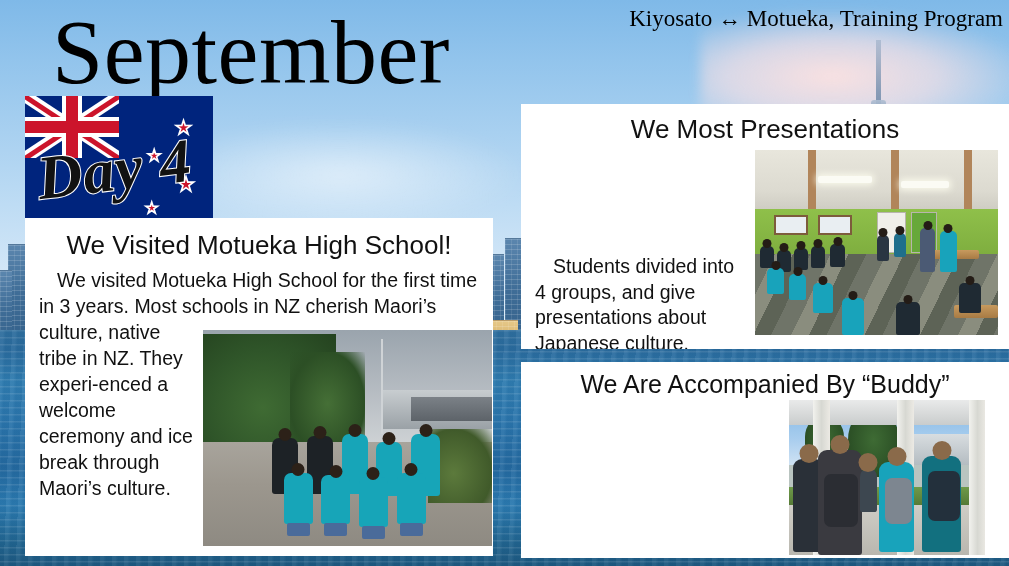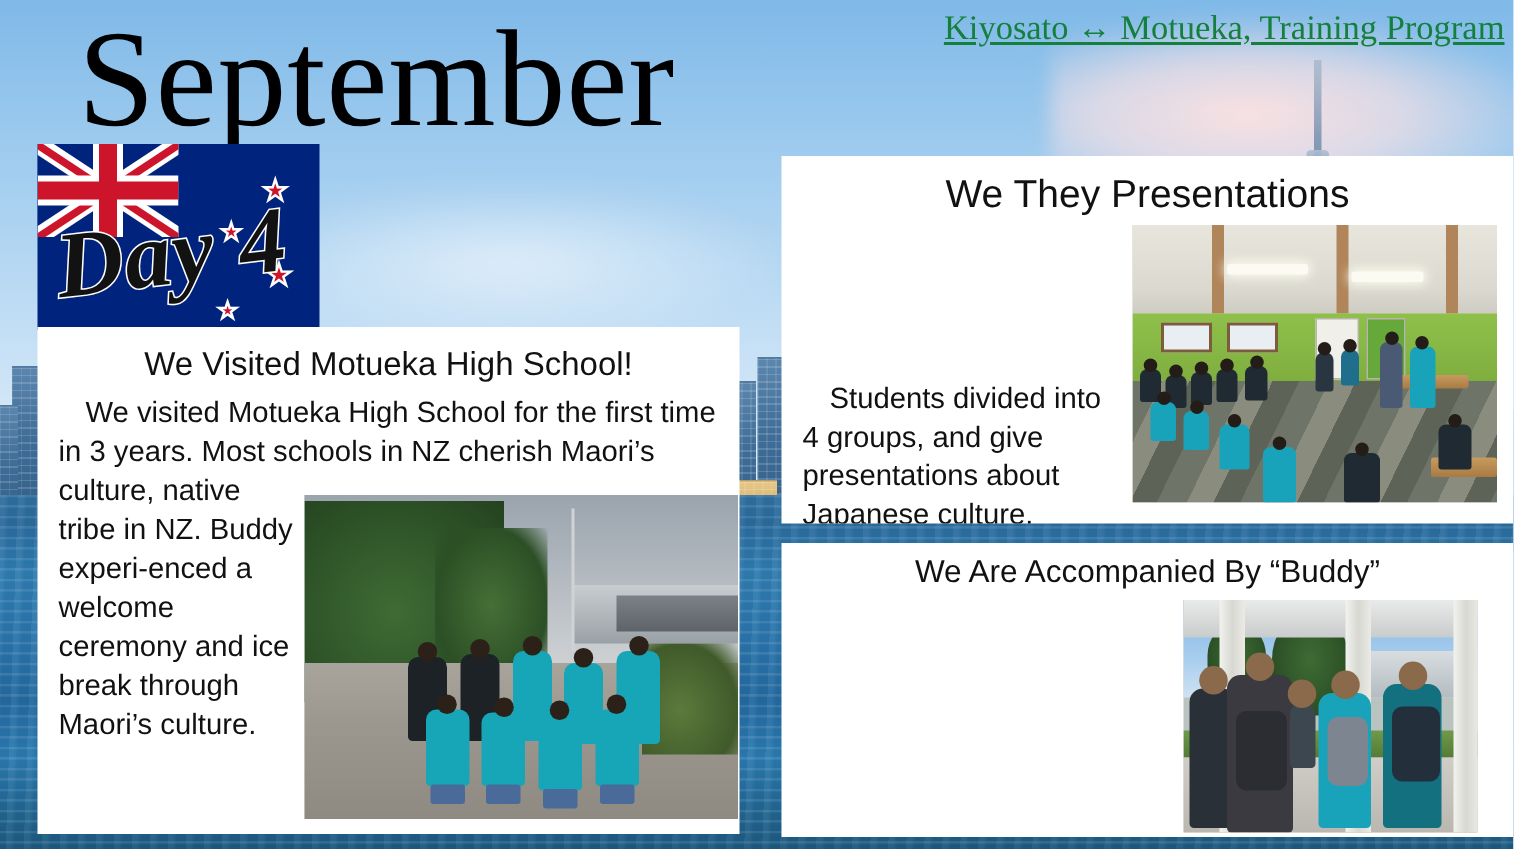--- a/index.html
+++ b/index.html
@@ -87,21 +87,21 @@
   
   .title-newsletter {
     position: absolute; left: 52px; top: 6px;
     font-family: "Liberation Serif", serif;
     font-size: 92px; line-height: 1; color: #000; letter-spacing: .5px;
     white-space: nowrap;
   }
   .prog-line {
     position: absolute; right: 6px;
     font-family: "Liberation Serif", serif;
-    color: #15803d; white-space: nowrap; text-align: right; text-decoration: underline;
+    color: #000000; white-space: nowrap; text-align: right;
   }
   .prog-line.l1 { top: 6px;  font-size: 23px; }
   .prog-line.l2 { top: 33px; font-size: 21px; }
 
   
   .flag-wrap {
     position: absolute; left: 25px; top: 96px; width: 188px; height: 124px;
   }
   .flag {
     position: absolute; inset: 0; background: #00247d; overflow: hidden;
@@ -143,21 +143,21 @@
     font-weight: 400; color: #111; text-align: center;
     white-space: nowrap;
   }
   .body-text {
     font-family: "Liberation Sans", sans-serif;
     color: #111;
   }
 
   
   #panel-school { left: 25px; top: 218px; width: 468px; height: 338px; }
-  #panel-school h2 { font-size: 22px; margin: 12px 0 6px; }
+  #panel-school h2 { font-size: 26px; margin: 12px 0 6px; }
   #panel-school .p1 {
     font-size: 19.5px; line-height: 26px; padding: 0 14px; text-indent: 18px;
   }
   #panel-school .flow {
     font-size: 19.5px; line-height: 26px; padding: 0 14px; width: 190px;
   }
   #photo-school {
     position: absolute; left: 203px; top: 330px; width: 289px; height: 216px;
     overflow: hidden; background: #9aa69a;
   }
@@ -169,21 +169,21 @@
     position: absolute; left: 14px; top: 150px; width: 215px;
     font-size: 19.5px; line-height: 25.5px; text-indent: 18px;
   }
   #photo-present {
     position: absolute; left: 755px; top: 150px; width: 243px; height: 185px;
     overflow: hidden; background: #cfd3c8;
   }
 
   
   #panel-buddy { left: 521px; top: 362px; width: 488px; height: 196px; }
-  #panel-buddy h2 { font-size: 21px; margin: 8px 0 4px; }
+  #panel-buddy h2 { font-size: 25px; margin: 8px 0 4px; }
   #panel-buddy .col {
     position: absolute; left: 14px; top: 44px; width: 248px;
     font-size: 19.5px; line-height: 25.5px; text-indent: 18px;
   }
   #photo-buddy {
     position: absolute; left: 789px; top: 400px; width: 196px; height: 155px;
     overflow: hidden; background: #b9c4c0;
   }
 
   
@@ -315,21 +315,21 @@
       <div class="star s2"></div>
       <div class="star s3"></div>
       <div class="star s4"></div>
     </div>
     <div class="day-badge">Day 4</div>
   </div>
 
   <div class="panel" id="panel-school">
     <h2>We Visited Motueka High School!</h2>
     <div class="body-text p1">We visited Motueka High School for the first time in 3 years. Most schools in NZ cherish Maori’s</div>
-    <div class="body-text flow">culture, native tribe in NZ. Buddy experi-enced a welcome ceremony and ice break through Maori’s culture.</div>
+    <div class="body-text flow">culture, native tribe in NZ. They experi-enced a welcome ceremony and ice break through Maori’s culture.</div>
   </div>
 
   <div id="photo-school">
     <div class="ph">
       <div class="sch-sky"></div>
       <div class="sch-build"></div>
       <div class="sch-build2"></div>
       <div class="sch-pole"></div>
       <div class="sch-bush"></div>
       <div class="sch-tree2"></div>
@@ -343,21 +343,21 @@
       <div class="kid" style="left:72%;  top:48%; width:10%; height:29%;"></div>
 
       <div class="kid jeans" style="left:28%;  top:66%; width:10%; height:24%;"></div>
       <div class="kid jeans" style="left:41%;  top:67%; width:10%; height:23%;"></div>
       <div class="kid jeans" style="left:54%;  top:68%; width:10%; height:23%;"></div>
       <div class="kid jeans" style="left:67%;  top:66%; width:10%; height:24%;"></div>
     </div>
   </div>
 
   <div class="panel" id="panel-present">
-    <h2>We They Presentations</h2>
+    <h2>We Most Presentations</h2>
     <div class="body-text col">Students divided into 4 groups, and give presentations about Japanese culture. Audience listened to them actively, during performance, we enjoyed exchanging.</div>
   </div>
 
   <div id="photo-present">
     <div class="ph">
       <div class="pr-ceil"></div>
       <div class="pr-beam" style="left:22%;"></div>
       <div class="pr-beam" style="left:56%;"></div>
       <div class="pr-beam" style="left:86%;"></div>
       <div class="pr-light" style="left:26%; top:14%; width:22%;"></div>

